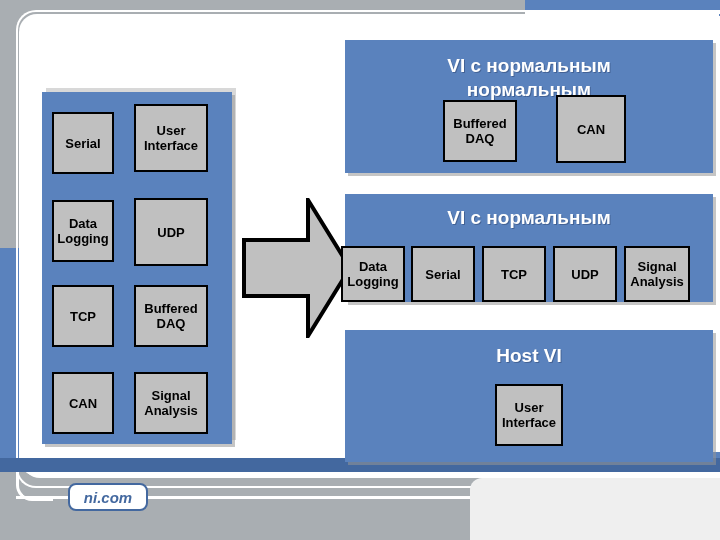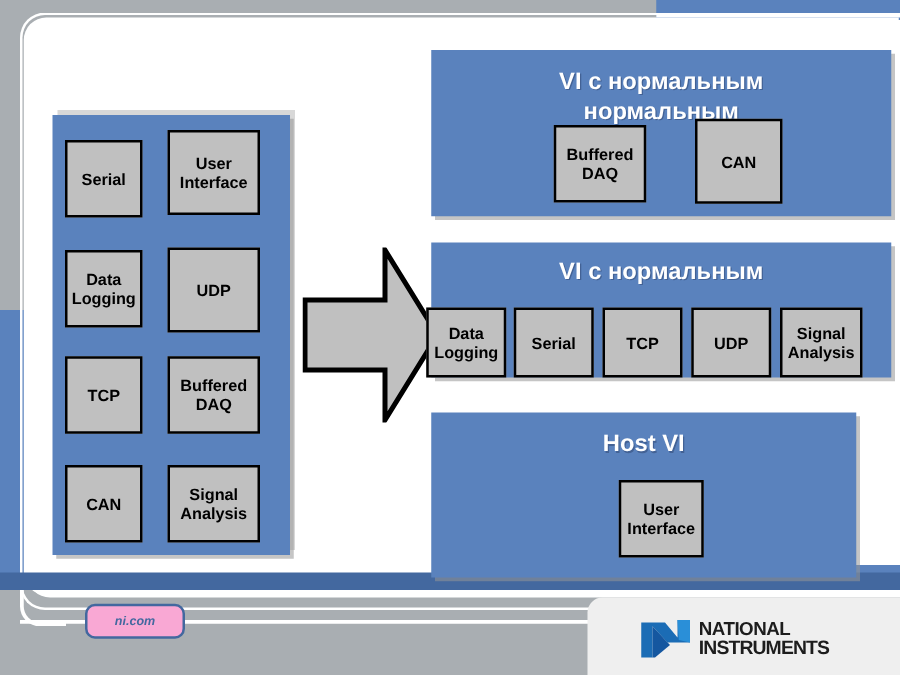--- a/index.html
+++ b/index.html
@@ -189,37 +189,37 @@
   #panel-critical {
     left: 345px; top: 40px;
     width: 368px; height: 133px;
   }
   #panel-normal {
     left: 345px; top: 194px;
     width: 368px; height: 108px;
   }
   #panel-host {
     left: 345px; top: 330px;
-    width: 340px; height: 132px;
+    width: 368px; height: 132px;
   }
 
   
   .nicom {
     position: absolute;
     left: 68px; top: 483px;
     width: 80px; height: 28px;
-    background: #f9a8d4;
+    background: #ffffff;
     border: 2px solid #43689f;
     border-radius: 8px;
     display: flex;
     align-items: center;
     justify-content: center;
     font-style: italic;
     font-weight: bold;
-    font-size: 10px;
+    font-size: 15px;
     color: #43689f;
     box-sizing: border-box;
     z-index: 20;
   }
 
   
   .ni-panel {
     position: absolute;
     left: 470px; top: 478px;
     width: 250px; height: 62px;
@@ -304,25 +304,14 @@
   <div class="box" style="left:495px; top:384px; width:68px; height:62px;">User Interface</div>
 
   <div class="footer-blue-right"></div>
   <div class="footer-blue"></div>
   <div class="footer-rule"></div>
   <div class="footer-curve"></div>
 
   <div class="nicom">ni.com</div>
 
   <div class="ni-panel"></div>
-  <div class="ni-logo">
-    <svg class="ni-mark" viewBox="0 0 42 38">
-      <polygon points="1,6 20,6 30,18 30,4 40,4 40,22 22,22 10,9 10,34 1,34" fill="#1b6cb5"></polygon>
-      <polygon points="10,9 24,24 12,34 10,34" fill="#1557a0"></polygon>
-      <polygon points="30,4 40,4 40,22 31,20" fill="#2a8fd8"></polygon>
-    </svg>
-    <div class="ni-words">
-      <div class="l1">NATIONAL</div>
-      <div class="l2">INSTRUMENTS</div>
-    </div>
-  </div>
 
 </div>
 
 </body></html>

